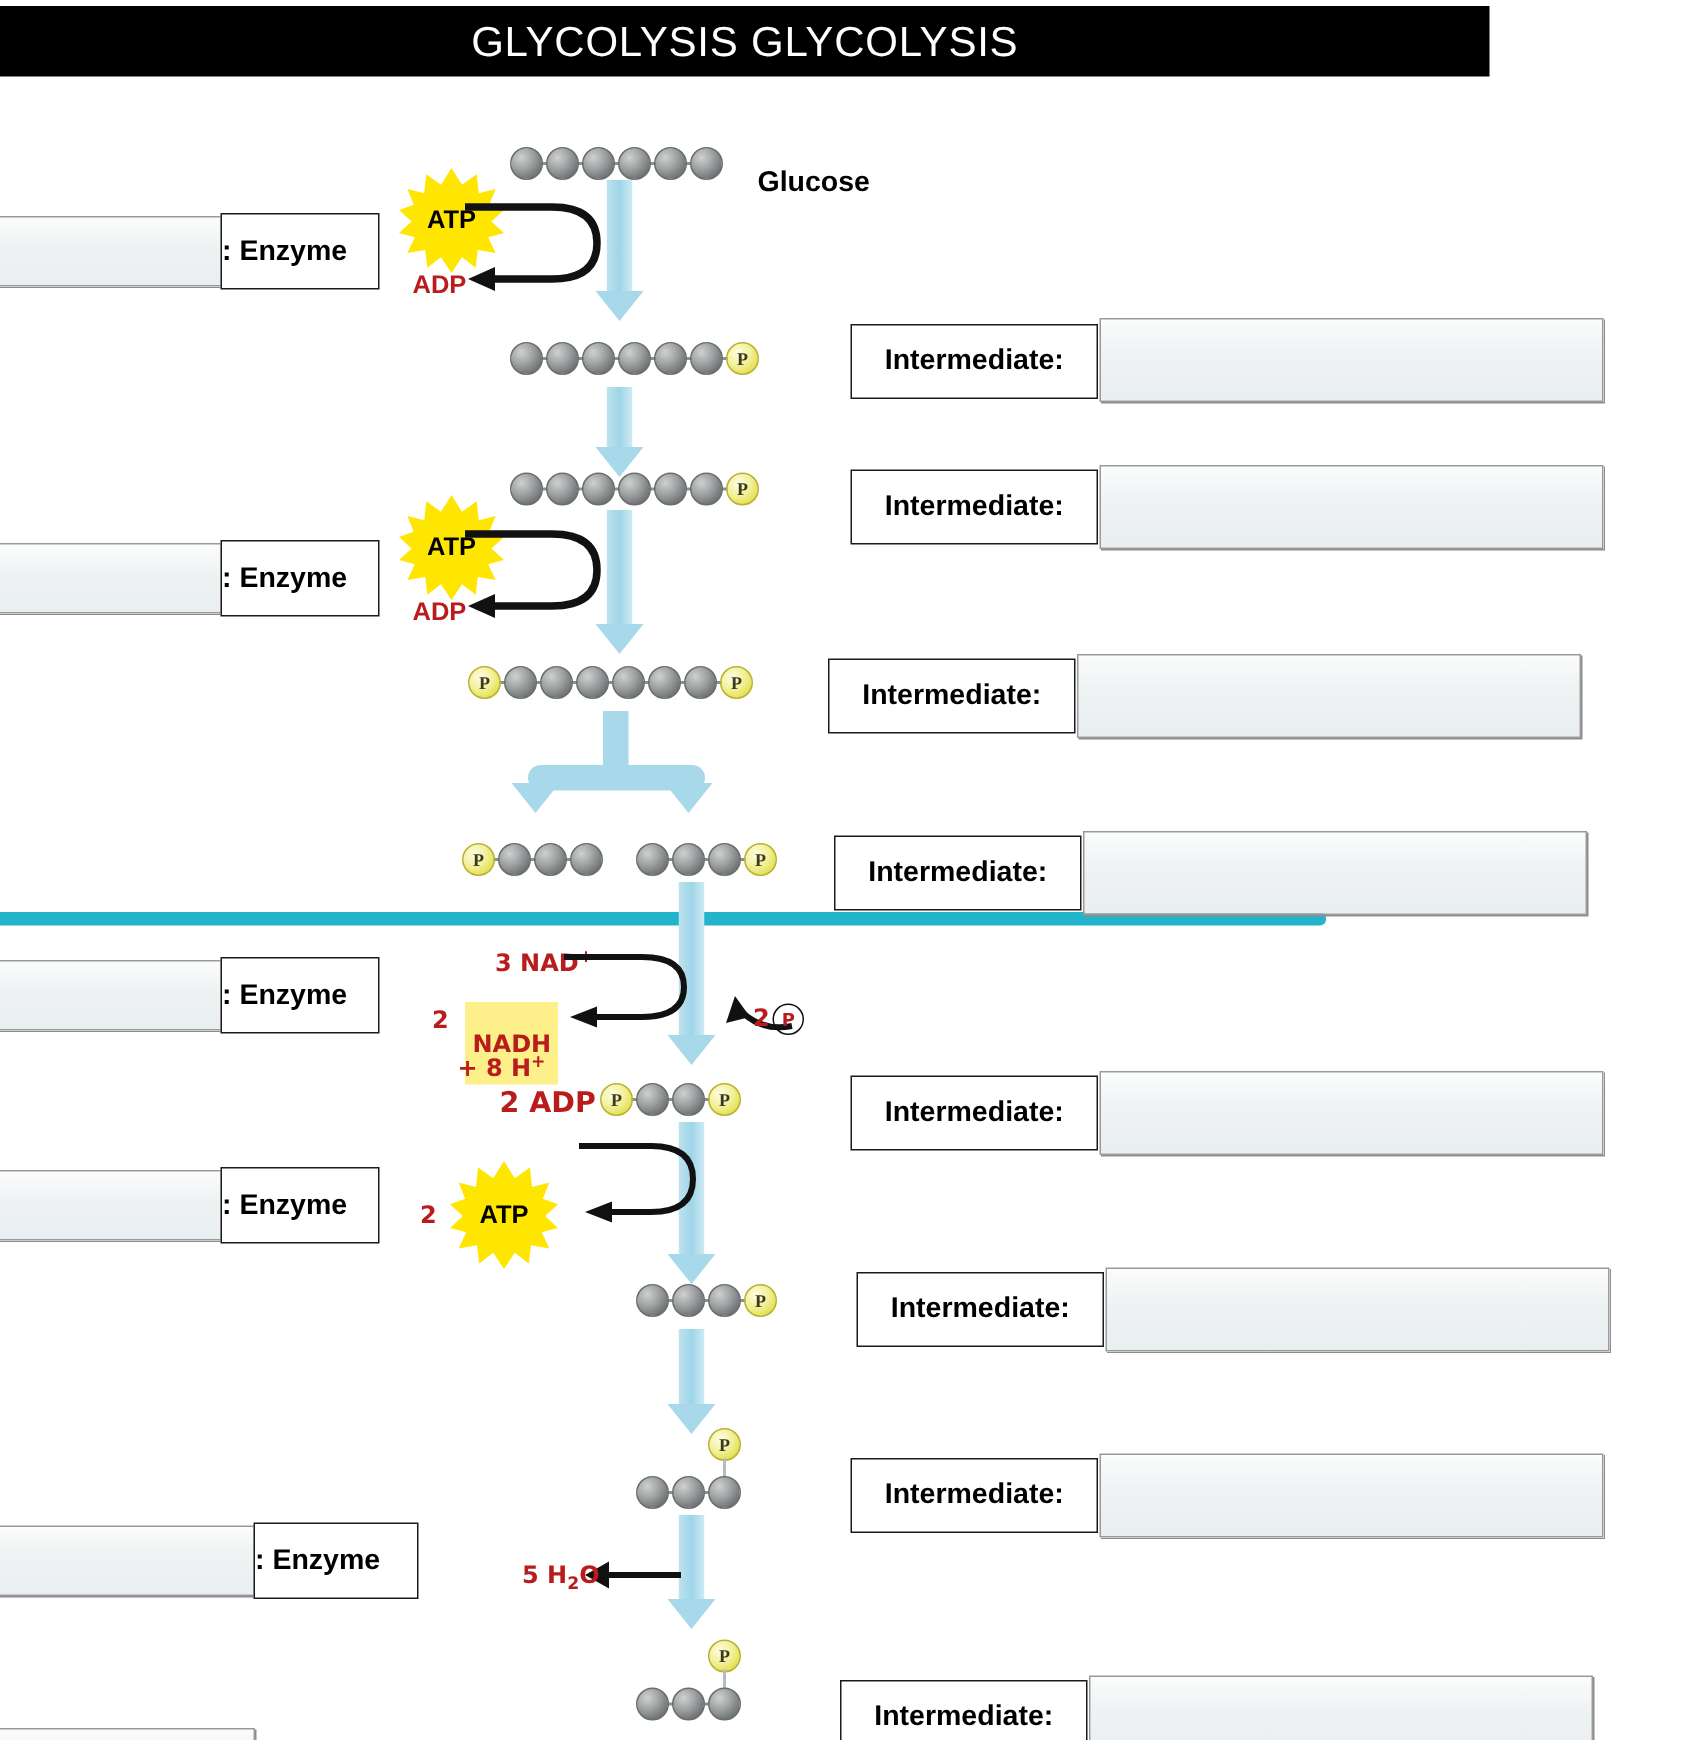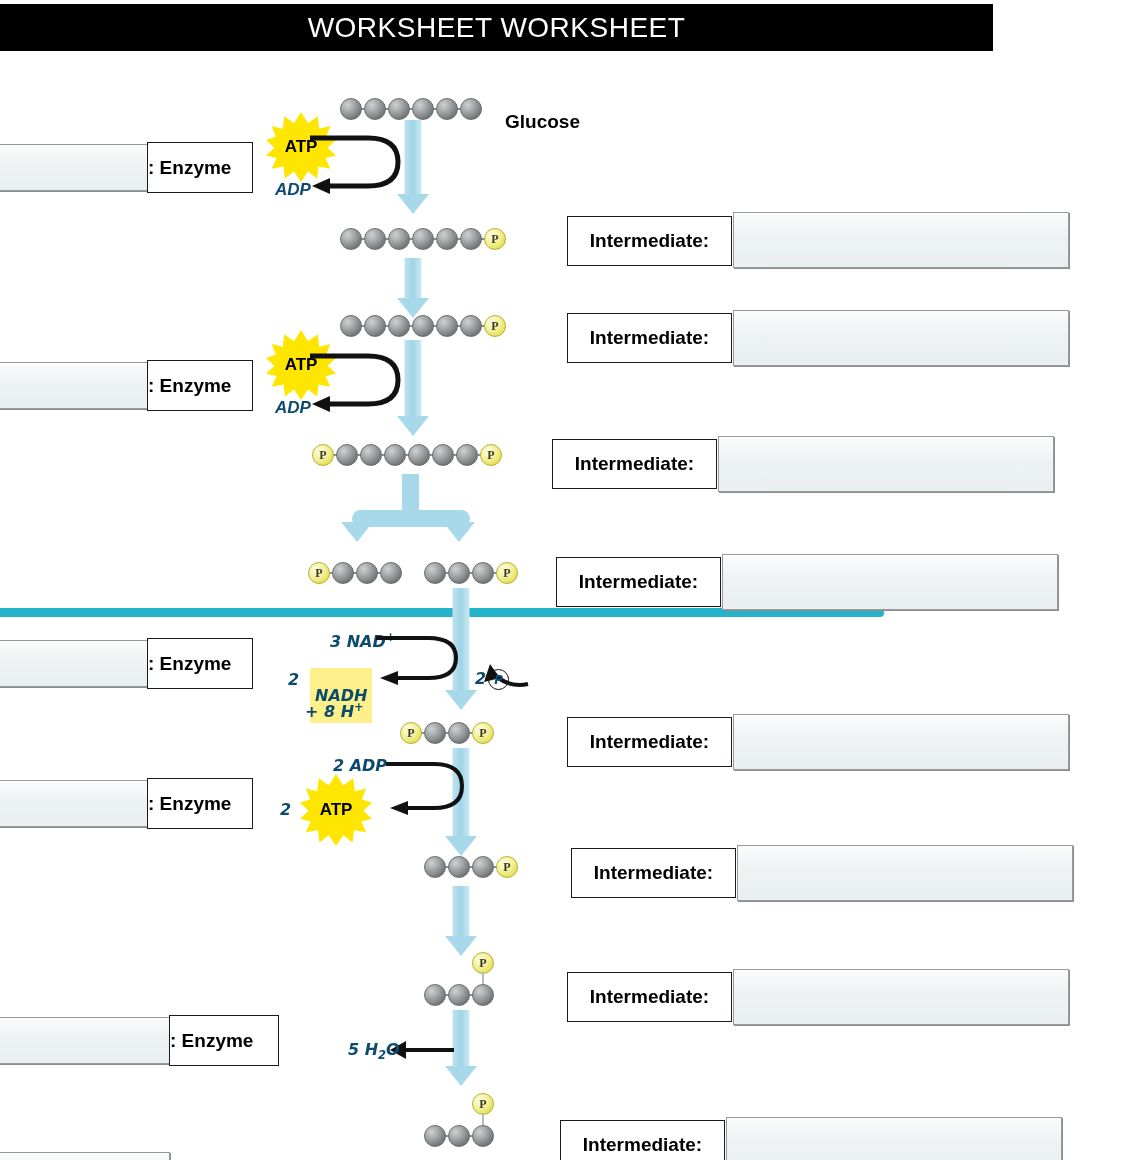--- a/index.html
+++ b/index.html
@@ -92,43 +92,43 @@
     position:absolute;display:flex;align-items:center;justify-content:center;
     color:#000;font-weight:bold;font-family:"Liberation Sans", sans-serif;
     background:#ffe600;
     clip-path:polygon(50% 0%,60% 16%,74% 6%,76% 24%,92% 20%,86% 35%,100% 40%,88% 51%,
                       100% 62%,85% 66%,92% 81%,75% 78%,73% 95%,60% 85%,50% 100%,
                       40% 85%,27% 95%,25% 78%,8% 81%,15% 66%,0% 62%,12% 51%,
                       0% 40%,14% 35%,8% 20%,24% 24%,26% 6%,40% 16%);
   }
   
   .tlabel{
-    position:absolute;font-weight:bold;color:#0c4a6e;
-    font-family:"Liberation Sans", sans-serif;white-space:nowrap;font-style:italic;
+    position:absolute;font-weight:bold;color:#b91c1c;
+    font-family:"Liberation Sans", sans-serif;white-space:nowrap;
   }
   .serifish{font-family:"DejaVu Sans", sans-serif;}
   .nadh-hl{background:#fdf08a;padding:18px 5px;}
   .sup{font-size:.72em;vertical-align:super;}
   .sub{font-size:.72em;vertical-align:sub;}
   .glucose-label{
     position:absolute;font-weight:bold;font-size:19px;color:#000;
     font-family:"Liberation Sans", sans-serif;
   }
   
   .pcirc{
     display:inline-flex;align-items:center;justify-content:center;
     width:19px;height:19px;border:1.6px solid #111;border-radius:50%;
     font-size:12px;font-weight:bold;vertical-align:middle;margin-left:2px;
   }
 </style>
 </head>
 <body>
 
 <div class="title-banner">
-  <div class="title-text">WORKSHEET WORKSHEET</div>
+  <div class="title-text">GLYCOLYSIS GLYCOLYSIS</div>
 </div>
 
 <div class="divider" style="left:-6px;top:608px;width:890px;"></div>
 
 <div class="blank" style="left:-92px;top:144px;width:240px;height:47px;"></div>
 <div class="labelbox enz" style="left:147px;top:142px;width:106px;height:51px;">
   <span>: Enzyme</span>
 </div>
 
 <div class="blank" style="left:-92px;top:362px;width:240px;height:47px;"></div>
@@ -327,41 +327,41 @@
     <polygon points="28,39 10,46 28,53" fill="#111"></polygon>
   </svg>
 </div>
 
 <div class="curve" style="left:478px;top:658px;">
   <svg width="56" height="36" viewBox="0 0 56 36">
     <path d="M50,26 Q30,30 16,16" fill="none" stroke="#111" stroke-width="4"></path>
     <polygon points="12,6 6,24 22,20" fill="#111"></polygon>
   </svg>
 </div>
-<div class="tlabel serifish" style="left:475px;top:669px;font-size:16px;">
+<div class="tlabel serifish" style="left:502px;top:669px;font-size:16px;">
   <span>2</span><span class="pcirc">P</span>
 </div>
 
 <div class="mol" style="left:400px;top:722px;width:100px;">
   <div class="bond" style="left:10px;width:80px;"></div>
   <div class="phos" style="left:0px;">
     <span>P</span>
   </div>
   <div class="carbon" style="left:24px;"></div>
   <div class="carbon" style="left:48px;"></div>
   <div class="phos" style="left:72px;">
     <span>P</span>
   </div>
 </div>
 
 <div class="arrow" style="left:444px;top:748px;width:34px;height:110px;">
   <div class="shaft" style="top:0;height:90px;"></div>
   <div class="head" style="top:88px;"></div>
 </div>
-<div class="tlabel serifish" style="left:333px;top:756px;font-size:16px;">2 ADP</div>
+<div class="tlabel serifish" style="left:333px;top:724px;font-size:19px;">2 ADP</div>
 <div class="curve" style="left:382px;top:758px;">
   <svg width="100" height="62" viewBox="0 0 100 62">
     <path d="M4,6 L52,6 Q80,6 80,28 Q80,50 52,50 L26,50" fill="none" stroke="#111" stroke-width="4"></path>
     <polygon points="26,43 8,50 26,57" fill="#111"></polygon>
   </svg>
 </div>
 <div class="tlabel serifish" style="left:280px;top:800px;font-size:16px;">2</div>
 <div class="burst" style="left:300px;top:774px;width:72px;height:72px;font-size:17px;">
   <span>ATP</span>
 </div>

